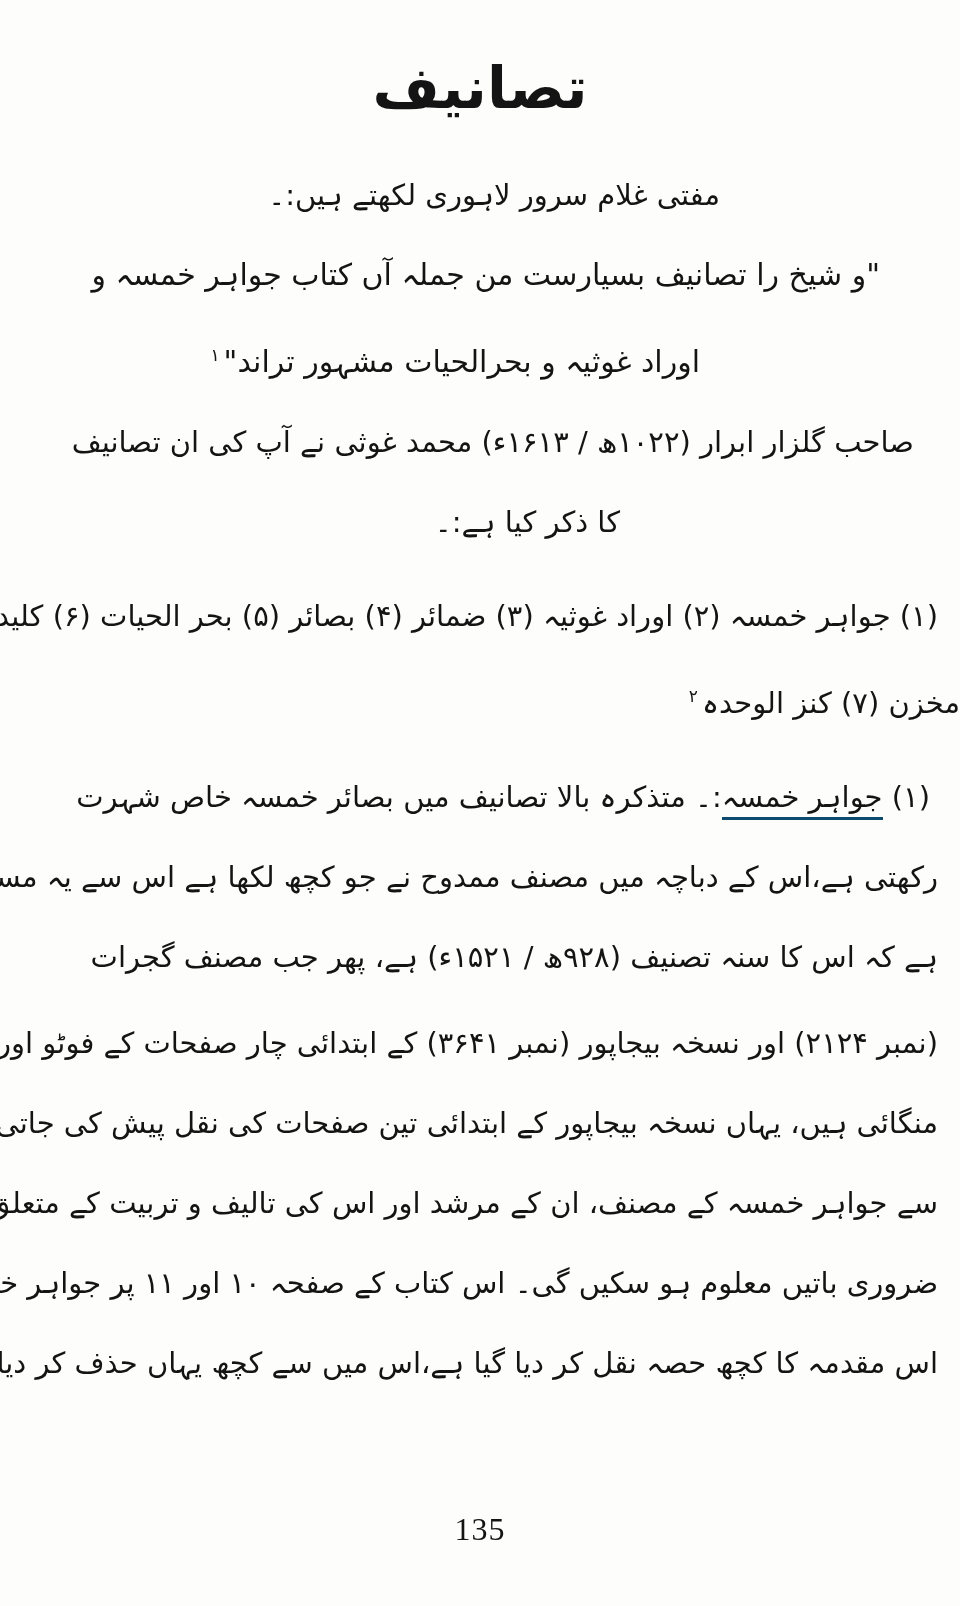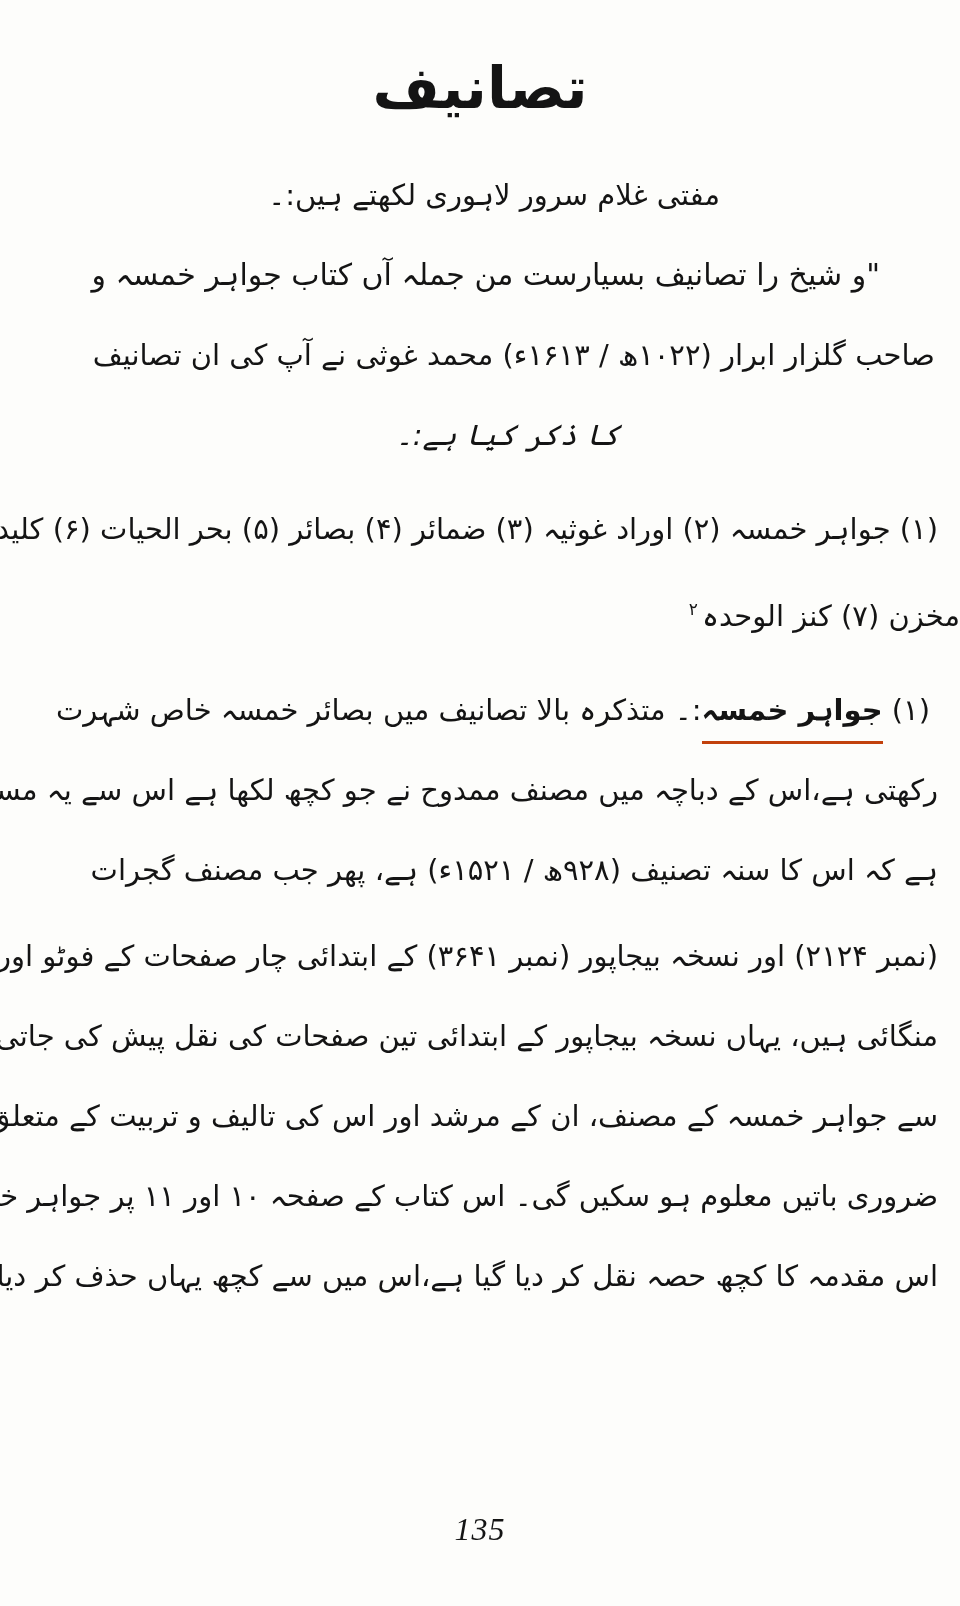--- a/index.html
+++ b/index.html
@@ -29,60 +29,62 @@
   .line {
     font-size: 29px;
     line-height: 80px;
     white-space: nowrap;
     padding-left: 18px;
     padding-right: 22px;
   }
   .intro-line   { margin-top: 26px; padding-right: 240px; }
   .quote-line-1 { padding-right: 80px;  font-size: 30px; }
   .quote-line-2 { padding-right: 260px; font-size: 30px; }
-  .para-start   { padding-right: 25px; }
-  .continuation-center { padding-right: 340px; font-style: italic; }
+  .para-start   { padding-right: 46px; }
+  .continuation-center { padding-right: 340px; }
   .flush-left   { text-align: left; padding-left: 690px; padding-right: 0; }
   .section-line { margin-top: 14px; padding-right: 30px; }
   .works-block  { margin-top: 14px; }
   .raqim-block  { margin-top: 6px; }
   .heading-underline {
-    border-bottom: 3px solid #c2410c;
-    padding-bottom: 14px;
-    font-weight: 700;
+    border-bottom: 3px solid #0c4a6e;
+    padding-bottom: 3px;
+    font-weight: 400;
   }
   .fn-mark {
     font-size: 17px;
     vertical-align: super;
     padding: 0 4px;
   }
   .page-number {
     position: absolute;
     bottom: 58px;
     left: 0;
     right: 0;
     text-align: center;
     direction: ltr;
     font-family: "Liberation Serif", serif;
     font-size: 32px;
     letter-spacing: 1px;
-    font-style: italic;
   }
 </style>
 </head>
 <body>
 
 <div class="page">
 
   <div class="page-title">تصانیف</div>
 
   <div class="line intro-line">مفتی غلام سرور لاہوری لکھتے ہیں:۔</div>
 
   <div>
     <div class="line quote-line-1">"و شیخ را تصانیف بسیارست من جملہ آں کتاب جواہر خمسہ و</div>
+    <div class="line quote-line-2">
+      <span>اوراد غوثیہ و بحرالحیات مشہور تراند"</span><span class="fn-mark">۱</span>
+    </div>
   </div>
 
   <div>
     <div class="line para-start">صاحب گلزار ابرار (۱۰۲۲ھ / ۱۶۱۳ء) محمد غوثی نے آپ کی ان تصانیف</div>
     <div class="line continuation-center">کا ذکر کیا ہے:۔</div>
   </div>
 
   <div class="works-block">
     <div class="line">(۱) جواہر خمسہ (۲) اوراد غوثیہ (۳) ضمائر (۴) بصائر (۵) بحر الحیات (۶) کلید</div>
     <div class="line flush-left">

